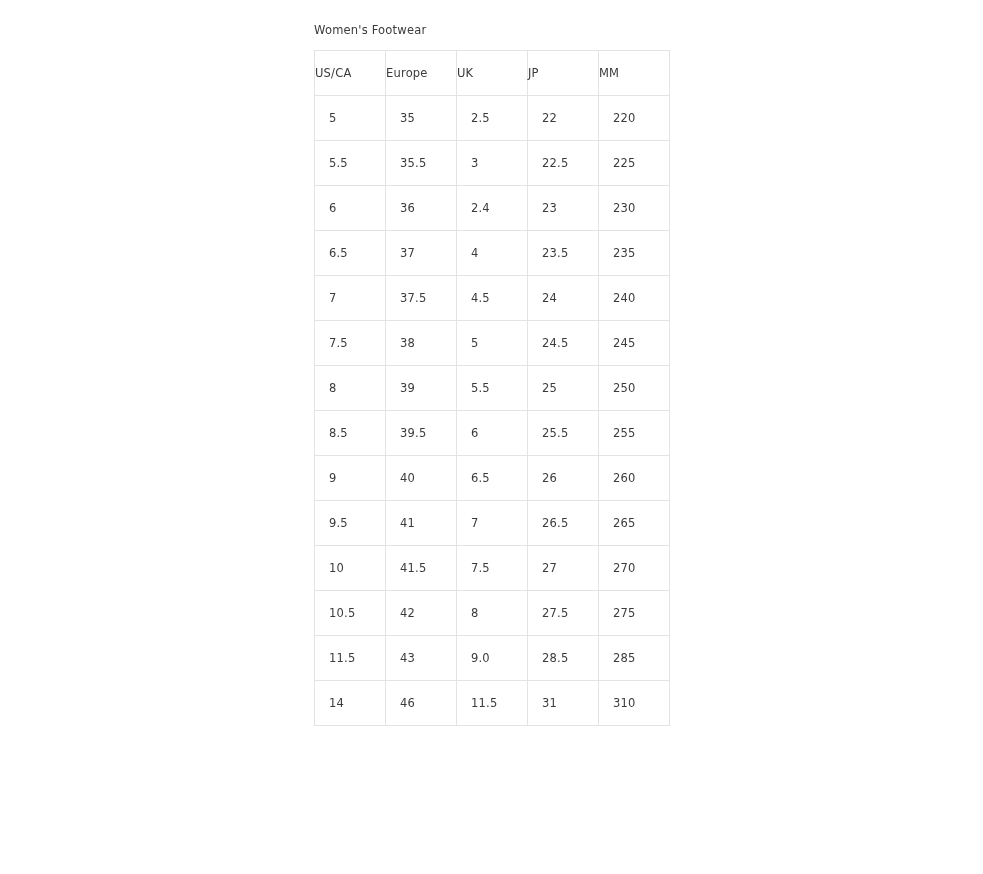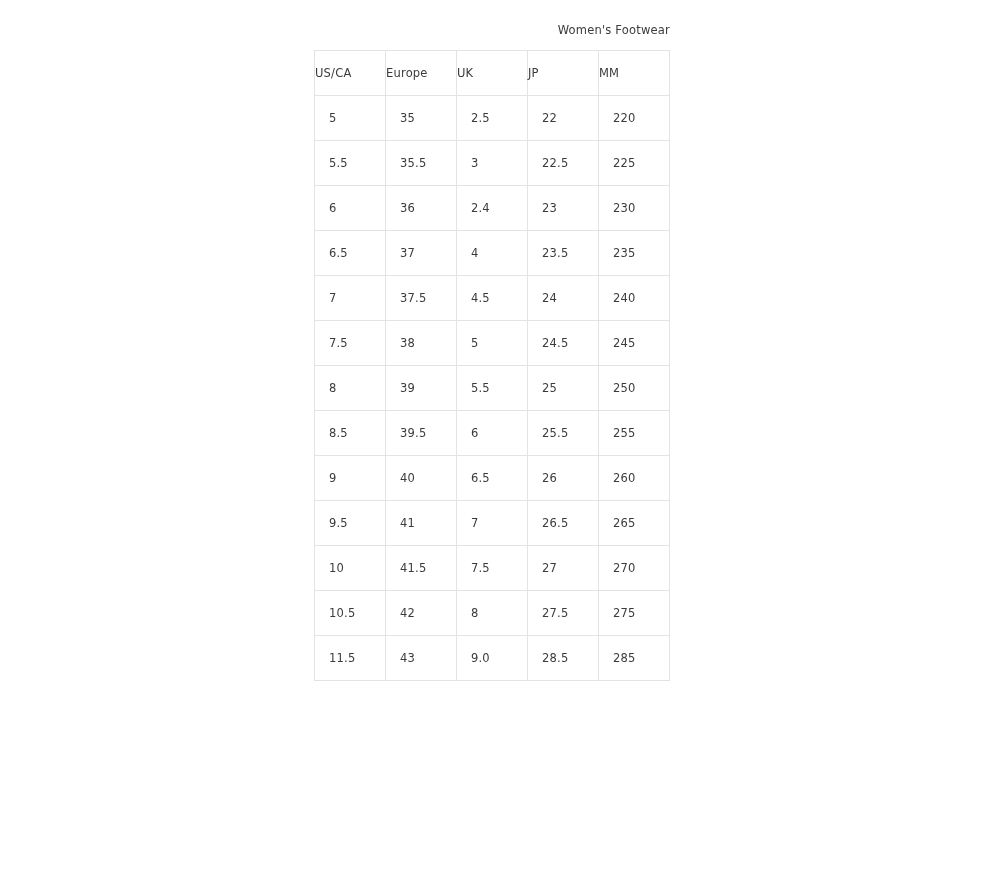--- a/index.html
+++ b/index.html
@@ -28,21 +28,21 @@
   table.size-chart {
     border-collapse: collapse;
     width: 355px;
     table-layout: fixed;
   }
   table.size-chart caption {
     caption-side: top;
     font-size: 11.5px;
     color: #3b3b3b;
     padding: 12px 0 13px 0;
-    text-align: right;
+    text-align: left;
     font-weight: normal;
     letter-spacing: 0.2px;
   }
   table.size-chart th,
   table.size-chart td {
     border: 1px solid #e3e3e3;
     height: 44px;
     padding: 0 0 0 14px;
     font-size: 11.5px;
     font-weight: normal;
@@ -168,16 +168,23 @@
           <td>27.5</td>
           <td>275</td>
         </tr>
         <tr>
           <td>11.5</td>
           <td>43</td>
           <td>9.0</td>
           <td>28.5</td>
           <td>285</td>
         </tr>
+        <tr>
+          <td>14</td>
+          <td>46</td>
+          <td>11.5</td>
+          <td>31</td>
+          <td>310</td>
+        </tr>
       </tbody>
     </table>
   </div>
 </div>
 
 </body></html>

